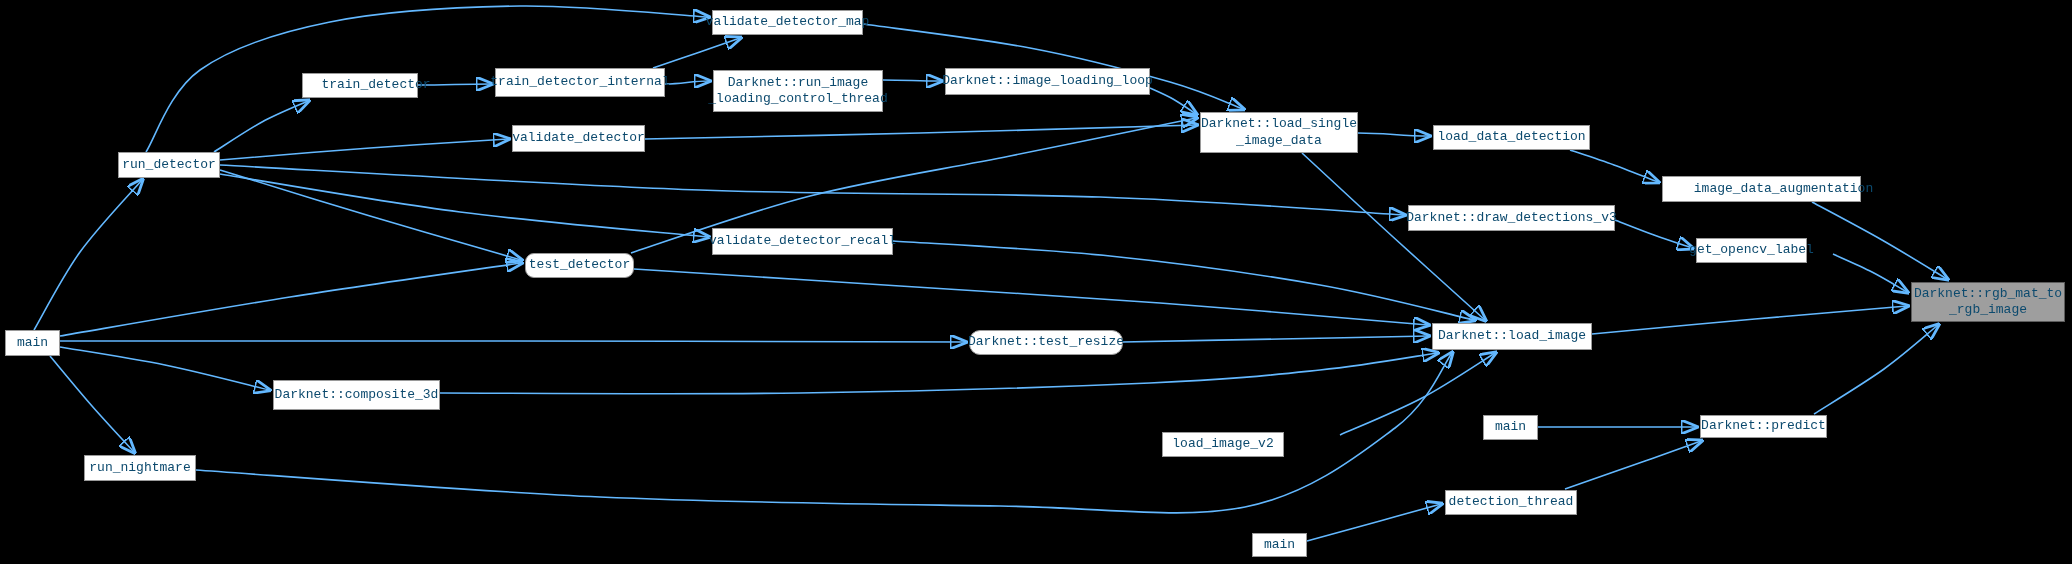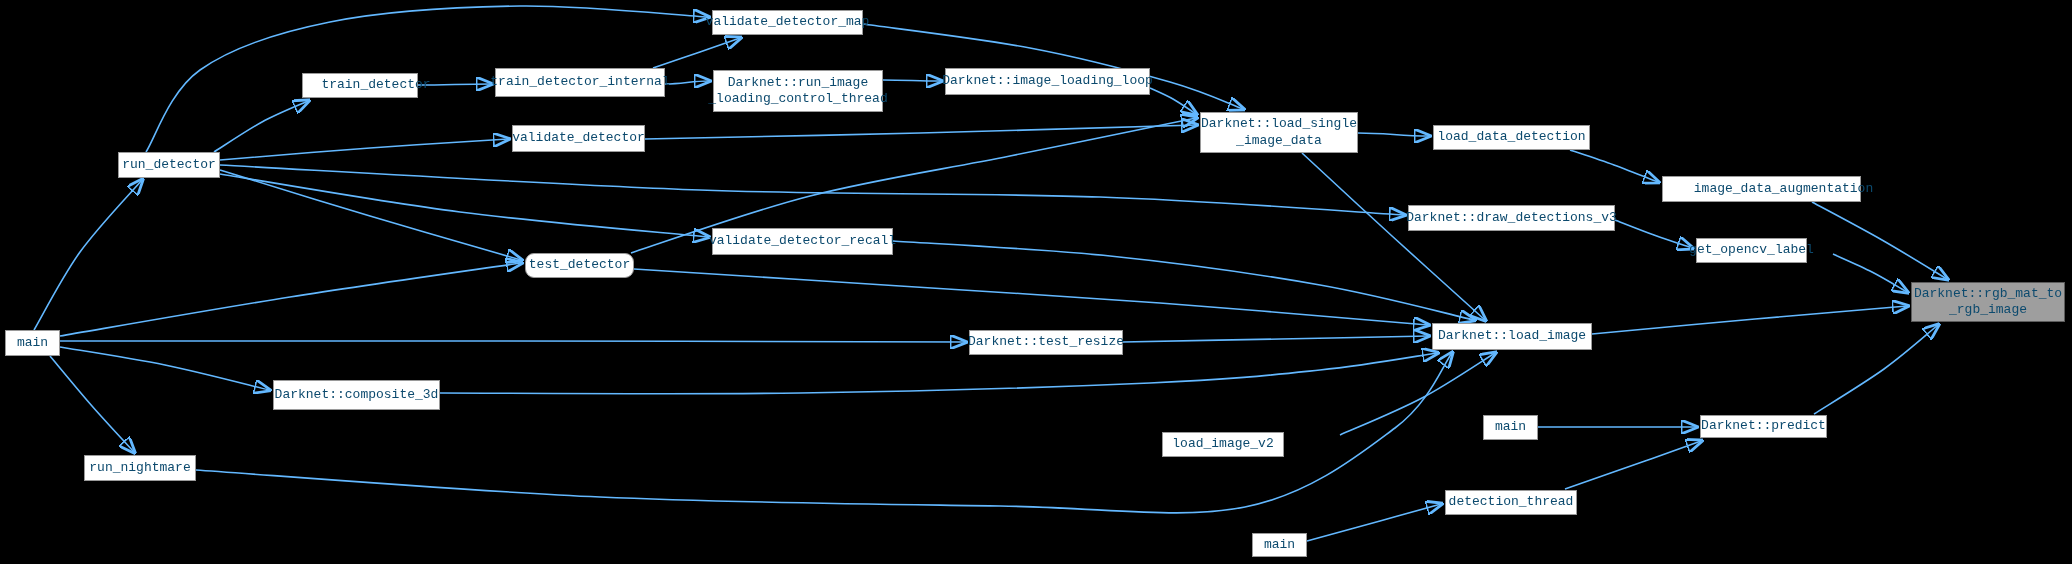--- a/index.html
+++ b/index.html
@@ -79,21 +79,21 @@
       <div class="node" style="left: 525px; top: 253px; width: 109px; height: 25px; border-radius: 9px;">test_detector</div>
       <div class="node" style="left: 713px; top: 58px; width: 170px; height: 42px; margin-top: 12px;">Darknet::run_image
 _loading_control_thread</div>
       <div class="node" style="left: 945px; top: 68px; width: 205px; height: 27px;">Darknet::image_loading_loop</div>
       <div class="node" style="left: 1200px; top: 112px; width: 158px; height: 41px;">Darknet::load_single
 _image_data</div>
       <div class="node" style="left: 1433px; top: 125px; width: 157px; height: 25px;">load_data_detection</div>
       <div class="node" style="left: 1662px; top: 176px; width: 199px; height: 26px; padding-left: 44px;">image_data_augmentation</div>
       <div class="node" style="left: 1408px; top: 205px; width: 207px; height: 26px;">Darknet::draw_detections_v3</div>
       <div class="node" style="left: 1696px; top: 238px; width: 111px; height: 25px;">get_opencv_label</div>
-      <div class="node" style="left: 969px; top: 330px; width: 154px; height: 25px;">Darknet::test_resize</div>
+      <div class="node" style="left: 969px; top: 330px; width: 154px; height: 25px; border-radius: 11px;">Darknet::test_resize</div>
       <div class="node" style="left: 273px; top: 380px; width: 167px; height: 30px;">Darknet::composite_3d</div>
       <div class="node" style="left: 1432px; top: 323px; width: 160px; height: 27px;">Darknet::load_image</div>
       <div class="node" style="left: 1162px; top: 432px; width: 122px; height: 25px;">load_image_v2</div>
       <div class="node hl" style="left: 1911px; top: 282px; width: 154px; height: 40px;">Darknet::rgb_mat_to
 _rgb_image</div>
       <div class="node" style="left: 1483px; top: 415px; width: 55px; height: 25px;">main</div>
       <div class="node" style="left: 1700px; top: 415px; width: 127px; height: 23px;">Darknet::predict</div>
       <div class="node" style="left: 1445px; top: 490px; width: 132px; height: 25px;">detection_thread</div>
       <div class="node" style="left: 1252px; top: 533px; width: 55px; height: 24px;">main</div>
     </div>

